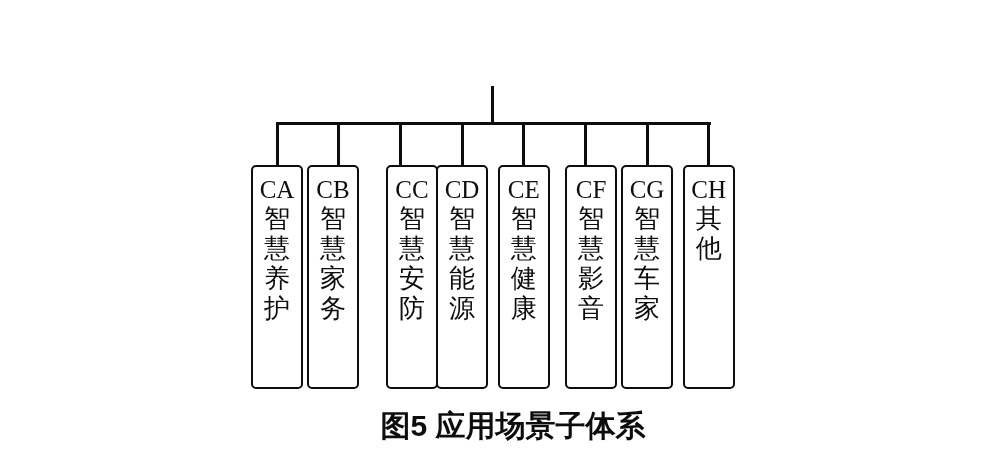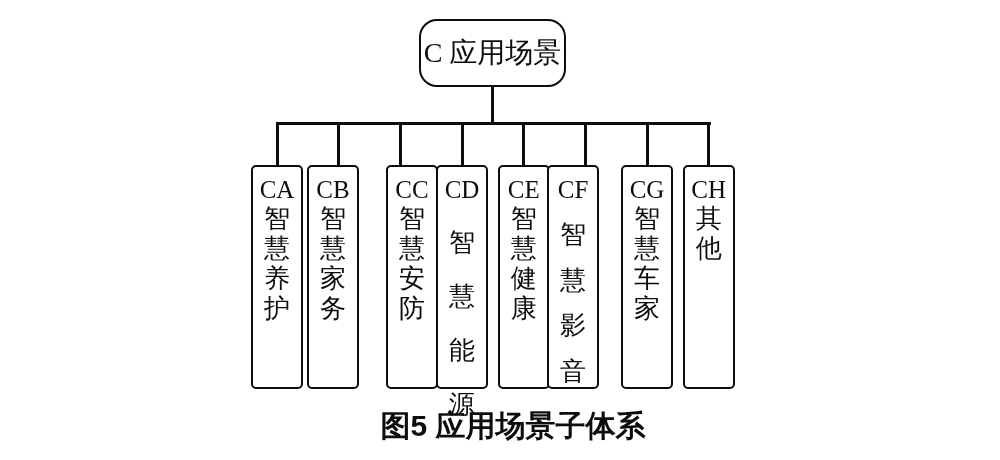--- a/index.html
+++ b/index.html
@@ -85,23 +85,20 @@
     font-size: 30px;
     color: #0d0d0d;
     white-space: nowrap;
   }
 </style>
 </head>
 <body>
 
 <div class="stage">
 
-  <div class="node root-node">
-    <span>C 应用场景</span>
-  </div>
 
   <div class="line trunk-line"></div>
   <div class="line branch-line"></div>
 
   <div id="drops">
       <div class="line drop-line" style="left: 275.5px;"></div>
       <div class="line drop-line" style="left: 337.2px;"></div>
       <div class="line drop-line" style="left: 398.8px;"></div>
       <div class="line drop-line" style="left: 460.5px;"></div>
       <div class="line drop-line" style="left: 522.2px;"></div>
@@ -124,35 +121,35 @@
         <span class="ch">家</span>
         <span class="ch">务</span>
       </div>
       <div class="node pill" style="left: 386px;">
         <span class="code">CC</span>
         <span class="ch">智</span>
         <span class="ch">慧</span>
         <span class="ch">安</span>
         <span class="ch">防</span>
       </div>
-      <div class="node pill" style="left: 436px; gap: 24px;">
+      <div class="node pill" style="left: 436px;">
         <span class="code">CD</span>
         <span class="ch">智</span>
         <span class="ch">慧</span>
         <span class="ch">能</span>
         <span class="ch">源</span>
       </div>
       <div class="node pill" style="left: 497.7px;">
         <span class="code">CE</span>
         <span class="ch">智</span>
         <span class="ch">慧</span>
         <span class="ch">健</span>
         <span class="ch">康</span>
       </div>
-      <div class="node pill" style="left: 547px; justify-content: space-between;">
+      <div class="node pill" style="left: 565px;">
         <span class="code">CF</span>
         <span class="ch">智</span>
         <span class="ch">慧</span>
         <span class="ch">影</span>
         <span class="ch">音</span>
       </div>
       <div class="node pill" style="left: 621px;">
         <span class="code">CG</span>
         <span class="ch">智</span>
         <span class="ch">慧</span>

